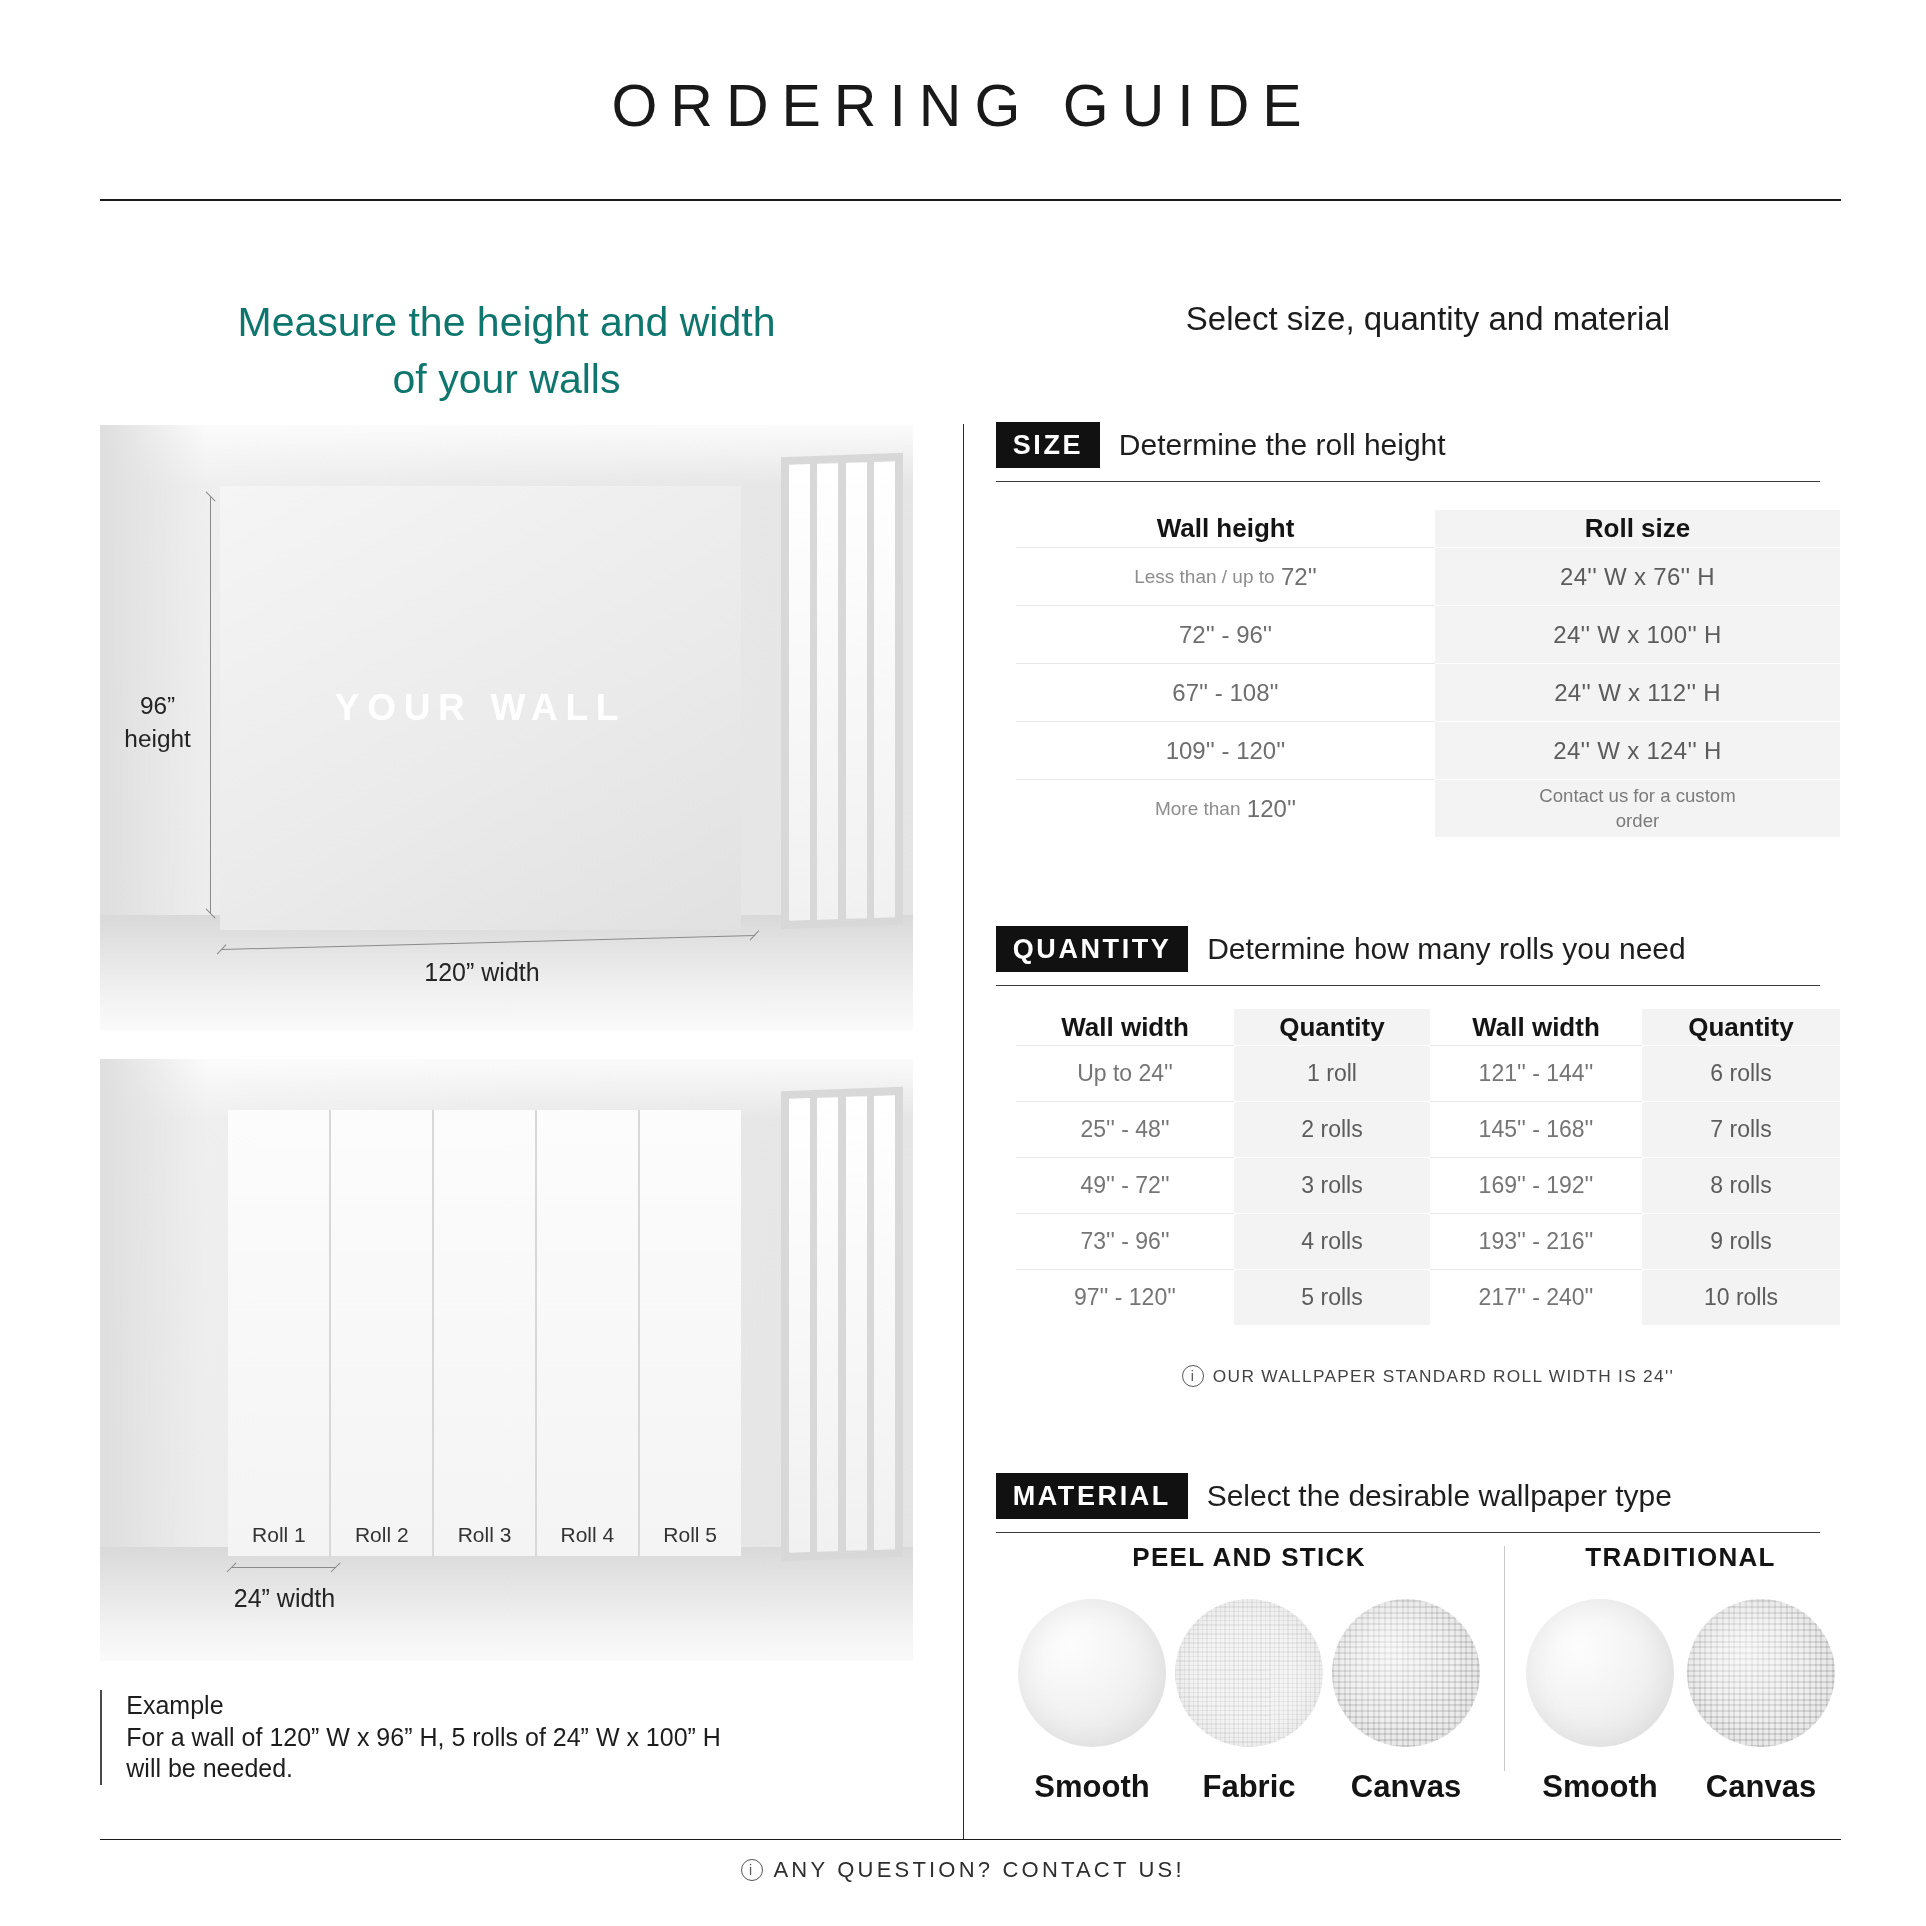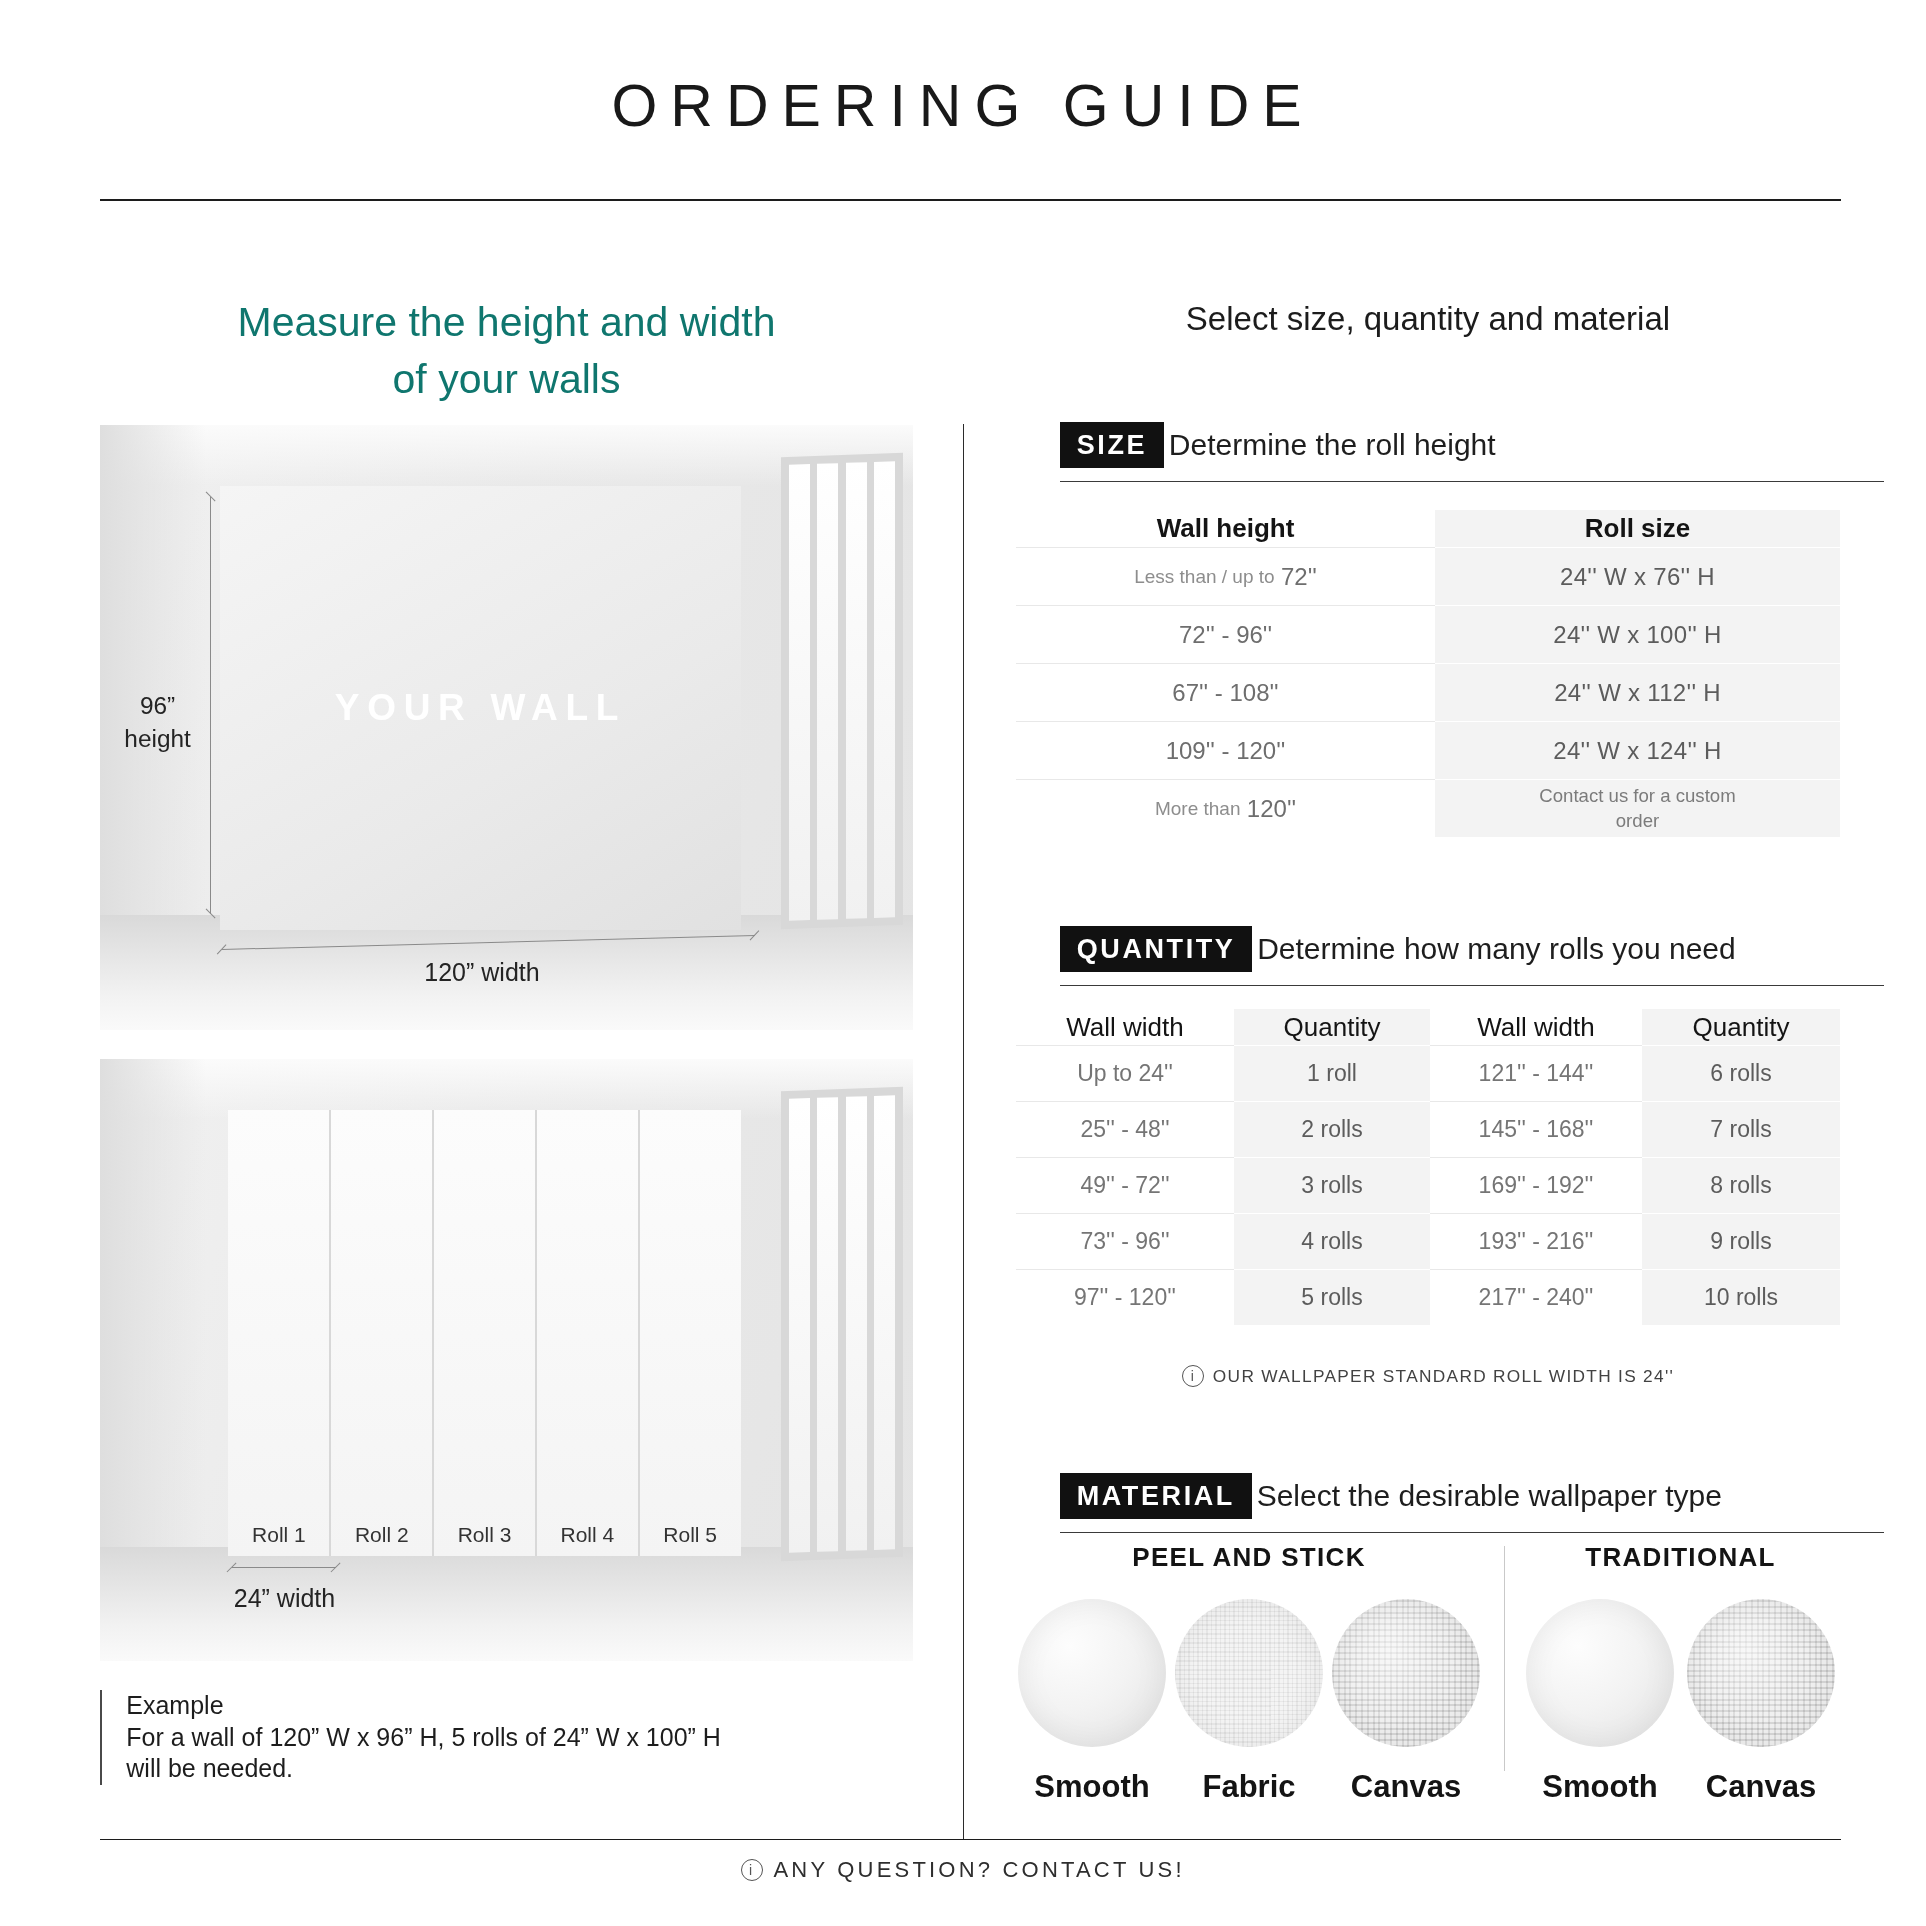--- a/index.html
+++ b/index.html
@@ -69,22 +69,22 @@
   .panel { position:relative; flex:1; background:linear-gradient(180deg,#fcfcfc,#f4f4f4); }
   .roll-label { position:absolute; bottom:9px; left:0; right:0; text-align:center;
     font-size:21px; color:#333333; }
 
   
   .example { position:absolute; left:100px; top:1690px; display:flex; }
   .ex-bar { width:1.9px; background:#4a4a4a; margin-right:24.4px; }
   .ex-text { font-size:25px; line-height:1.26; color:#1d1d1d; }
 
   
-  .sec-head { position:absolute; left:1060px; width:824px; display:flex; align-items:center;
-    gap:5px; border-bottom:1.3px solid #3a3a3a; padding-bottom:13px; }
+  .sec-head { position:absolute; left:996px; width:824px; display:flex; align-items:center;
+    gap:19px; border-bottom:1.3px solid #3a3a3a; padding-bottom:13px; }
   .sec-head.size { top:422px; } .sec-head.qty { top:926px; } .sec-head.mat { top:1473px; }
   .badge { background:#111111; color:#ffffff; font-weight:bold; font-size:27px;
     letter-spacing:2.6px; padding:7.7px 16.7px; }
   .sec-title { font-size:30px; color:#1e1e1e; }
 
   .size-table { position:absolute; left:1016px; top:510px; width:824px; }
   .size-row { display:grid; grid-template-columns:419px 405px; }
   .st-cell { height:58px; display:flex; align-items:center; justify-content:center; }
   .st-head .st-cell { height:37px; font-weight:bold; font-size:26px; color:#141414; }
   .shade { background:#f3f3f3; }
@@ -92,21 +92,21 @@
   .st-body .st-cell.shade { border-top-color:#ffffff; }
   .wall-small { font-size:19px; color:#8d8d8d; margin-right:6.4px; }
   .wall-small:empty { margin-right:0; }
   .wall-big { font-size:24px; color:#6e6e6e;text-align:right; }
   .roll-text { font-size:24px; color:#5c5c5c; letter-spacing:0.3px; }
   .roll-contact { font-size:18.6px; color:#7b7b7b; width:212px; text-align:center; line-height:1.3; }
 
   .qty-table { position:absolute; left:1016px; top:1009px; width:824px; }
   .qty-row { display:grid; grid-template-columns:218px 196px 212px 198px; }
   .qt-cell { height:56px; display:flex; align-items:center; justify-content:center; }
-  .qt-head .qt-cell { height:36px; font-weight:normal; font-size:26px; color:#141414; }
+  .qt-head .qt-cell { height:36px; font-weight:bold; font-size:26px; color:#141414; }
   .qt-body .qt-cell { border-top:1.3px solid #e8e8e8; }
   .qt-body .qt-cell.shade { border-top-color:#ffffff; }
   .qc-wall { font-size:23px; color:#757575; }
   .qc-qty { font-size:23px; color:#5c5c5c; }
 
   .roll-note { position:absolute; left:1016px; top:1365px; width:824px;
     display:flex; justify-content:center; align-items:center; gap:9px;
     font-size:17.3px; letter-spacing:1.3px; color:#424242; }
   .info-badge { width:22px; height:22px; border:1.3px solid #555555; border-radius:50%;
     display:inline-flex; align-items:center; justify-content:center;

